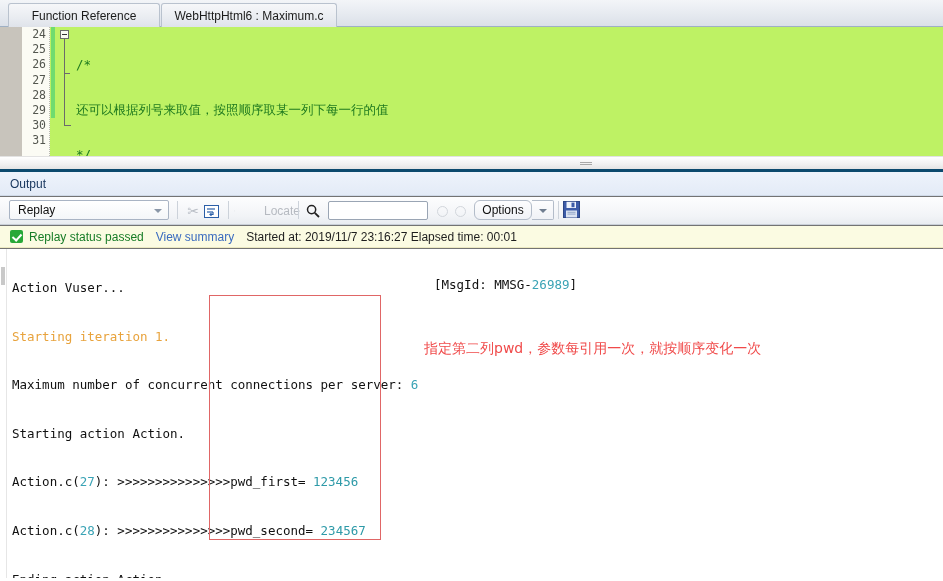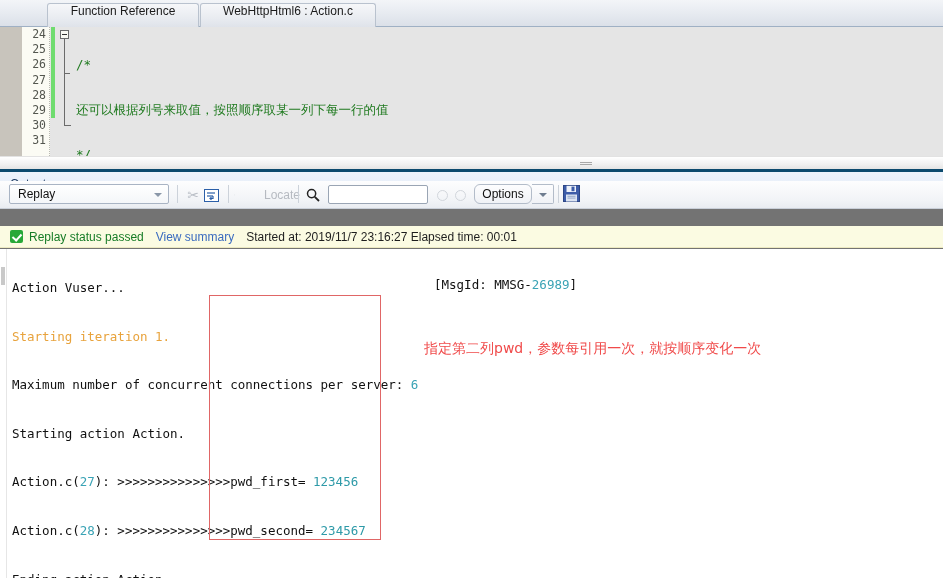--- a/index.html
+++ b/index.html
@@ -17,24 +17,23 @@
   
   .tabstrip {
     position: absolute; left: 0; top: 0; width: 943px; height: 27px;
     background: linear-gradient(to bottom, #f3f5f8 0%, #e6eaf0 55%, #dbe0e8 100%);
     border-bottom: 1px solid #9fb0c4;
     box-sizing: border-box;
   }
   .tab {
     position: absolute; top: 2px; height: 25px;
     box-sizing: border-box;
-    display: flex; justify-content: center;
+    display: flex; align-items: center; justify-content: center;
     font-size: 12px; color: #1b1b1b;
     white-space: nowrap;
-    margin-left: 39px;
   }
   .tab.inactive {
     top: 3px; height: 24px;
     background: linear-gradient(to bottom, #f6f7f9 0%, #e9ecf1 60%, #dfe3ea 100%);
     border: 1px solid #b9c2ce;
     border-bottom: none;
     border-radius: 3px 3px 0 0;
   }
   .tab.active {
     background: #ffffff;
@@ -49,21 +48,21 @@
     margin-left: 9px; font-size: 13px; font-weight: bold; color: #333;
     line-height: 1; cursor: pointer;
   }
   #tab-func   { left: 8px;   width: 152px; }
   #tab-html6  { left: 161px; width: 176px; }
   #tab-html7  { left: 338px; width: 185px; }
 
   
   .editor {
     position: absolute; left: 0; top: 27px; width: 943px; height: 129px;
-    background: #e5e5e5;
+    background: #bef264;
     box-sizing: border-box;
     overflow: hidden;
     font-family: "DejaVu Sans Mono", "Liberation Mono", monospace;
     font-size: 12.5px;
   }
   .editor-bar-left {
     position: absolute; left: 0; top: 0; width: 22px; height: 129px;
     background: #c8c4bc;
   }
   .gutter {
@@ -133,21 +132,21 @@
   }
   .output-title {
     position: absolute; left: 0; top: 0; width: 943px; height: 24px;
     background: linear-gradient(to bottom,#eef3fb 0%,#e3ebf7 100%);
     border-bottom: 1px solid #cfd9e8;
     box-sizing: border-box;
     line-height: 24px; padding-left: 10px;
     font-size: 12px; color: #17365d;
   }
   .output-toolbar {
-    position: absolute; left: 0; top: 9px; width: 943px; height: 28px;
+    position: absolute; left: 0; top: 25px; width: 943px; height: 28px;
     background: linear-gradient(to bottom,#fdfdfe 0%,#f2f4f7 70%,#e9ecf1 100%);
     border-bottom: 1px solid #c9cfd8;
     box-sizing: border-box;
   }
   .combo {
     position: absolute; left: 9px; top: 3px; width: 160px; height: 20px;
     background: linear-gradient(to bottom,#ffffff 0%,#f4f6f9 100%);
     border: 1px solid #a9b4c4; border-radius: 2px; box-sizing: border-box;
     font-size: 12px; line-height: 19px; padding-left: 8px; color: #111;
   }
@@ -268,21 +267,21 @@
 </head>
 <body>
 
 <div id="app">
 
   <div class="tabstrip">
     <div class="tab inactive" id="tab-func">
       <span class="tab-label">Function Reference</span>
     </div>
     <div class="tab inactive" id="tab-html6">
-      <span class="tab-label">WebHttpHtml6 : Action.c</span>
+      <span class="tab-label">WebHttpHtml6 : Maximum.c</span>
     </div>
   </div>
 
   <div class="editor">
     <div class="editor-bar-left"></div>
 
     <div class="gutter">
       <div class="ln">24</div>
       <div class="ln">25</div>
       <div class="ln">26</div>

